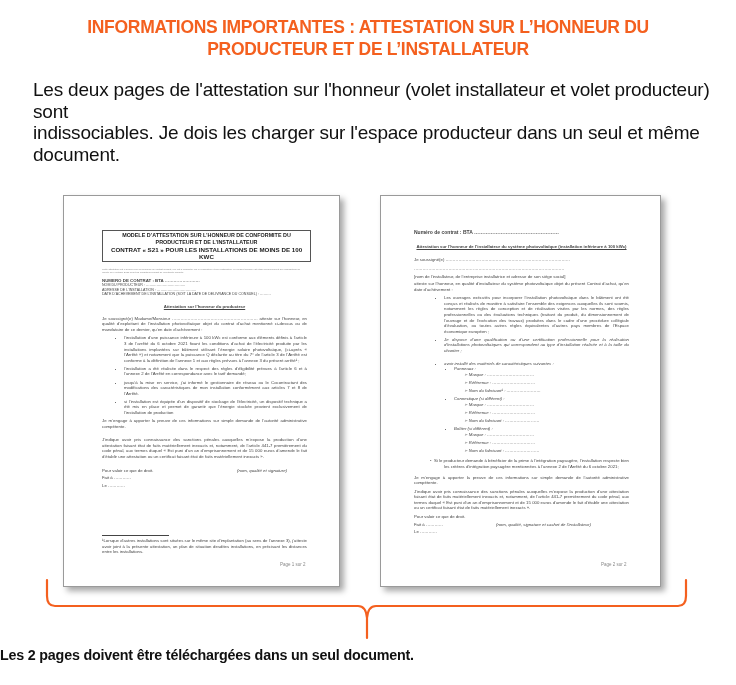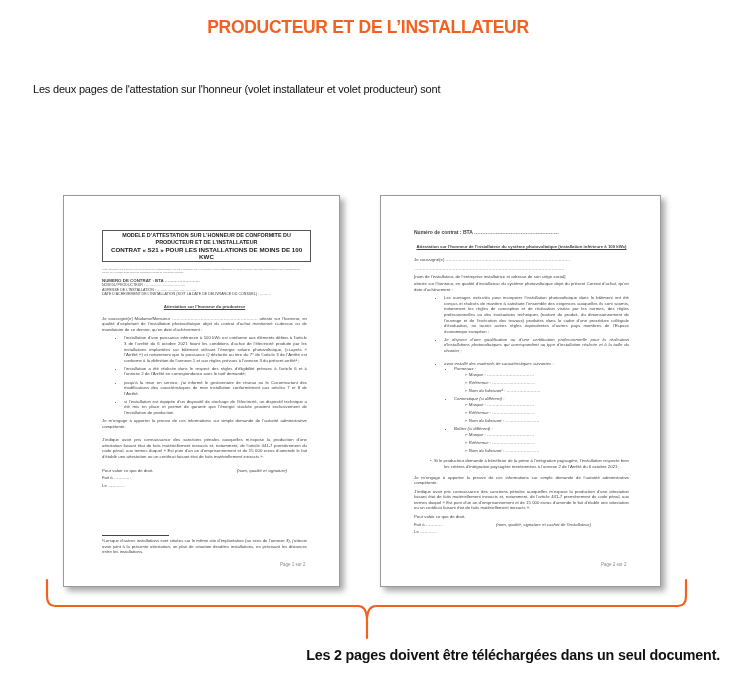--- a/index.html
+++ b/index.html
@@ -6,21 +6,21 @@
   body { width: 736px; height: 685px; position: relative; overflow: hidden; font-family: "Liberation Sans", sans-serif; color: #000; }
 
   .title {
     position: absolute; left: 0; top: 16px; width: 736px;
     text-align: center; color: #F4601F; font-weight: bold;
     font-family: "Liberation Sans", sans-serif; font-size: 17.5px; line-height: 22px;
     letter-spacing: -0.3px;
   }
   .intro {
     position: absolute; left: 33px; top: 79px; width: 680px;
-    font-family: "Liberation Sans", sans-serif; font-size: 11px; line-height: 21.5px; color: #111;
+    font-family: "Liberation Sans", sans-serif; font-size: 19px; line-height: 21.5px; color: #111;
     letter-spacing: -0.2px;
   }
   .intro p { margin: 0; }
   .intro .nota { font-weight: bold; }
 
   .page {
     position: absolute; top: 195px; height: 392px; background: #fff;
     border: 1px solid #9a9a9a;
     box-shadow: 4px 4px 6px rgba(0,0,0,0.35);
     overflow: hidden; box-sizing: border-box;
@@ -45,34 +45,36 @@
     text-align: center; font-weight: bold; color: #222; font-size: 5.4px; line-height: 7px; padding: 1px 2px;
   }
   .boxed .big { font-size: 6.2px; }
   .finetext { position: absolute; left: 38px; top: 72px; width: 205px; font-size: 2.4px; line-height: 3px; color: #888; }
   .footer-page { position: absolute; font-size: 4.5px; color: #888; }
   .fn-line { position: absolute; left: 38px; width: 67px; height: 0; border-top: 0.7px solid #444; }
 
   .brace { position: absolute; left: 0; top: 0; width: 736px; height: 685px; pointer-events: none; }
 
   .conclusion {
-    position: absolute; left: 0; top: 647px; width: 720px; text-align: right;
+    position: absolute; left: 0; top: 647px; width: 720px; text-align: left;
     font-family: "Liberation Sans", sans-serif; font-weight: bold; font-size: 14.3px; color: #111;
     letter-spacing: -0.2px;
   }
 </style>
 </head>
 <body>
 
 <div class="title">
+  <div>INFORMATIONS IMPORTANTES : ATTESTATION SUR L’HONNEUR DU</div>
   <div>PRODUCTEUR ET DE L’INSTALLATEUR</div>
 </div>
 
 <div class="intro">
   <p>Les deux pages de l'attestation sur l'honneur (volet installateur et volet producteur) sont</p>
+  <p>indissociables. Je dois les charger sur l'espace producteur dans un seul et même document.</p>
 </div>
 
 <div class="page page1">
   <div class="boxed">
     <div>MODELE D’ATTESTATION SUR L’HONNEUR DE CONFORMITE DU</div>
     <div>PRODUCTEUR ET DE L’INSTALLATEUR</div>
     <div class="big">CONTRAT « S21 » POUR LES INSTALLATIONS DE MOINS DE 100</div>
     <div class="big">KWC</div>
   </div>
   <div class="finetext">Cette attestation est à fournir avec la demande de contrat d'achat, elle est à compléter par le producteur et par l'installateur. Le présent modèle est établi conformément aux dispositions de l'arrêté du 6 octobre 2021 fixant les conditions d'achat de l'électricité produite.</div>

